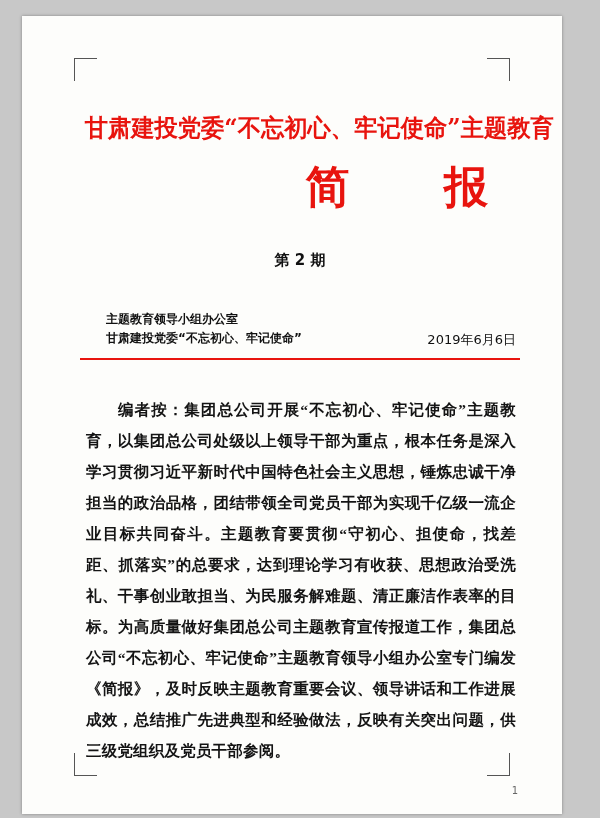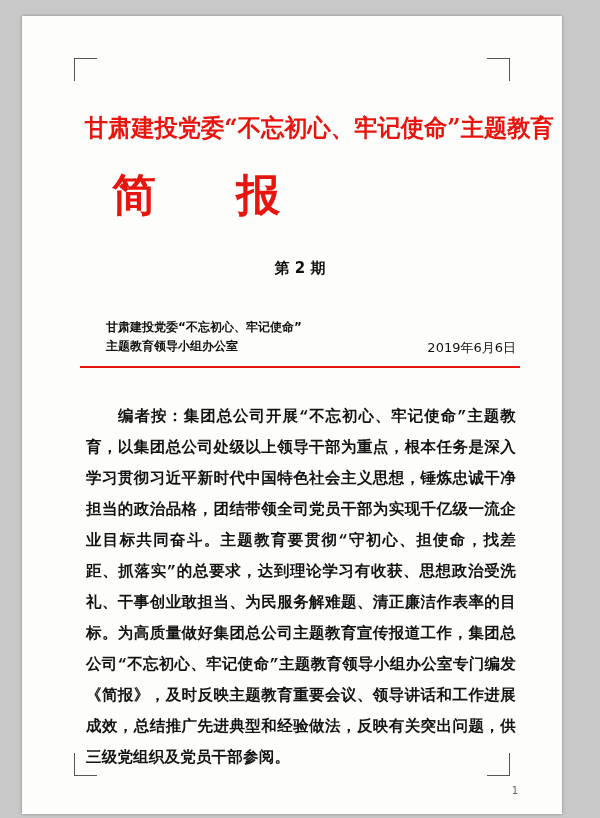--- a/index.html
+++ b/index.html
@@ -55,24 +55,24 @@
     text-align: center;
     color: #e8140e;
     font-family: "DejaVu Serif", serif;
     font-weight: bold;
     font-size: 24px;
     letter-spacing: 0px;
     white-space: nowrap;
     transform: scaleX(0.97);
   }
   .doc-subtitle {
-    margin-top: 22px;
-    text-align: left;
+    margin-top: 14px;
+    text-align: right;
     color: #e8140e;
-    font-family: Liberation Sans, sans-serif;
+    font-family: Liberation Mono, monospace;
     font-weight: bold;
     font-size: 44px;
     letter-spacing: 34px;
     text-indent: 34px;
   }
   .issue-no {
     margin-top: 34px;
     text-align: center;
     font-family: "DejaVu Sans", sans-serif;
     font-weight: bold;
@@ -104,21 +104,21 @@
     color: #111;
   }
   .rule {
     margin: 4px 2px 0 2px;
     height: 2px;
     background: #e8140e;
   }
   .body-text {
     margin-top: 34px;
     padding: 0 6px 0 8px;
-    font-family: Liberation Mono, monospace;
+    font-family: Liberation Serif, serif;
     font-weight: bold;
     font-size: 15.5px;
     line-height: 31px;
     color: #141414;
     text-align: justify;
     text-indent: 32px;
     letter-spacing: 0.2px;
   }
   .page-num {
     position: absolute;
@@ -142,22 +142,22 @@
   <div class="content">
 
     <div class="doc-title">甘肃建投党委“不忘初心、牢记使命”主题教育</div>
 
     <div class="doc-subtitle">简    报</div>
 
     <div class="issue-no">第 2 期</div>
 
     <div class="masthead">
       <div class="masthead-left">
+        <div>主题教育领导小组办公室</div>
         <div>甘肃建投党委“不忘初心、牢记使命”</div>
-        <div>主题教育领导小组办公室</div>
       </div>
       <div class="masthead-right">2019年6月6日</div>
     </div>
 
     <div class="rule"></div>
 
     <div class="body-text">编者按：集团总公司开展“不忘初心、牢记使命”主题教育，以集团总公司处级以上领导干部为重点，根本任务是深入学习贯彻习近平新时代中国特色社会主义思想，锤炼忠诚干净担当的政治品格，团结带领全司党员干部为实现千亿级一流企业目标共同奋斗。主题教育要贯彻“守初心、担使命，找差距、抓落实”的总要求，达到理论学习有收获、思想政治受洗礼、干事创业敢担当、为民服务解难题、清正廉洁作表率的目标。为高质量做好集团总公司主题教育宣传报道工作，集团总公司“不忘初心、牢记使命”主题教育领导小组办公室专门编发《简报》，及时反映主题教育重要会议、领导讲话和工作进展成效，总结推广先进典型和经验做法，反映有关突出问题，供三级党组织及党员干部参阅。</div>
 
   </div>
 

